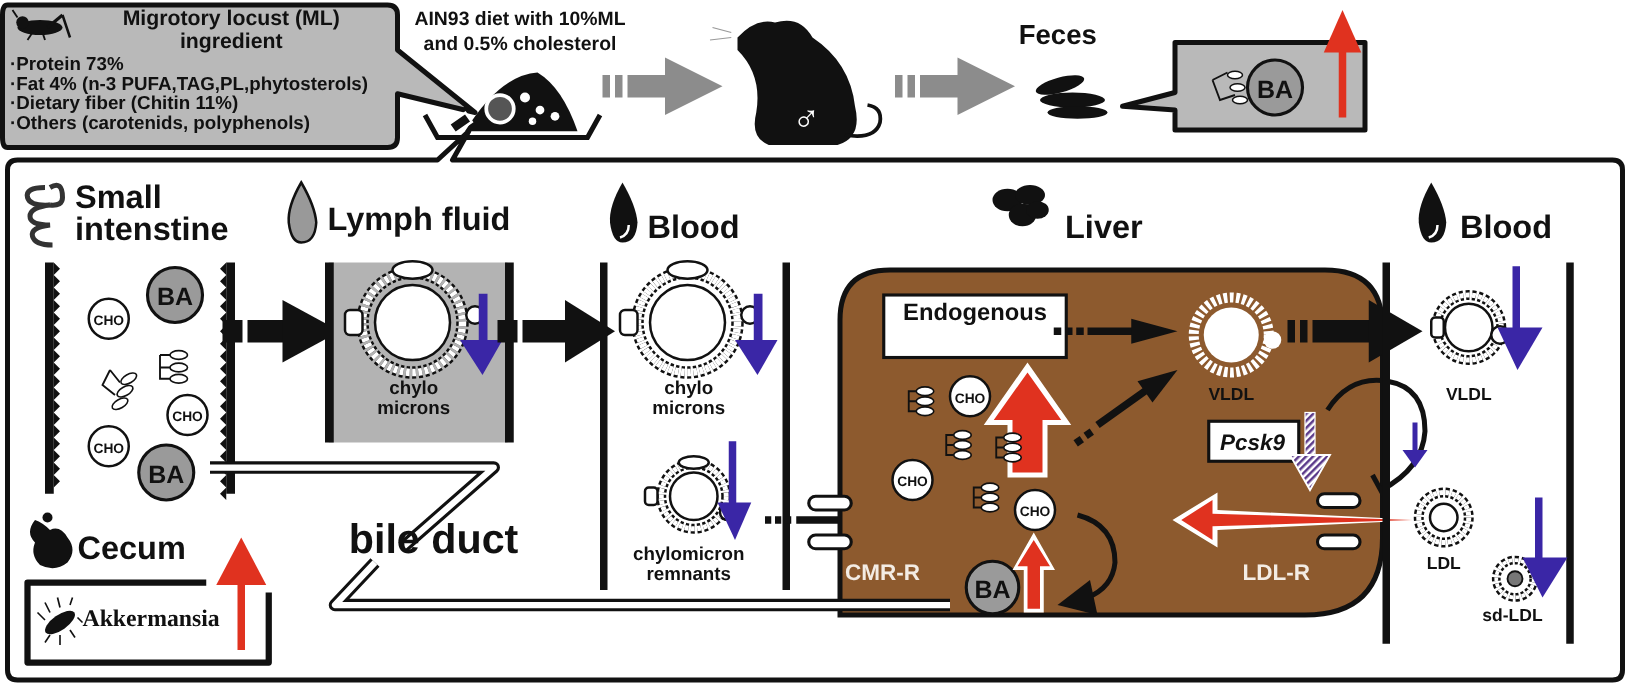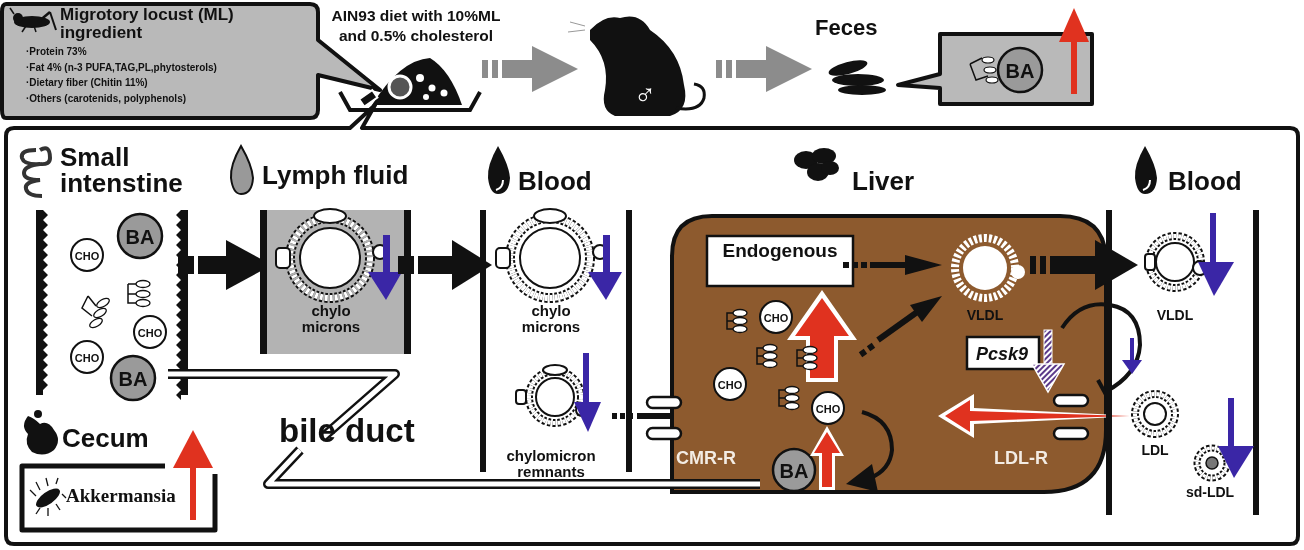--- a/index.html
+++ b/index.html
@@ -394,25 +394,25 @@
       <line x1="56" y1="504" x2="60" y2="510"></line>
         <line x1="62" y1="494" x2="66" y2="498"></line>
     </g>
   </g>
   <g fill="#e0321f">
     <rect x="190" y="452" width="6" height="68"></rect>
     <polygon points="173,468 193,430 213,468"></polygon>
   </g>
 </svg>
 
-<div class="tl" style="left:60px;top:6px;width:250px;text-align:left;font-size:17px;">
+<div class="tl" style="left:60px;top:6px;width:250px;text-align:center;font-size:17px;">
   <div>Migrotory locust (ML)</div>
   <div>ingredient</div>
 </div>
-<div class="tl" style="left:26px;top:44px;font-size:10px;line-height:15.5px;">
+<div class="tl" style="left:8px;top:44px;font-size:15px;line-height:15.5px;">
   <div>·Protein 73%</div>
   <div>·Fat 4% (n-3 PUFA,TAG,PL,phytosterols)</div>
   <div>·Dietary fiber  (Chitin 11%)</div>
   <div>·Others  (carotenids, polyphenols)</div>
 </div>
 
 <div class="tl" style="left:316px;top:6px;width:200px;text-align:center;font-size:15.5px;line-height:20px;">
   <div>AIN93 diet with 10%ML</div>
   <div>and 0.5% cholesterol</div>
 </div>
@@ -430,21 +430,21 @@
 <div class="tl head" style="left:62px;top:425px;">Cecum</div>
 
 <div class="tl lab" style="left:296px;top:303px;width:70px;">
   <div>chylo</div>
   <div>microns</div>
 </div>
 <div class="tl lab" style="left:516px;top:303px;width:70px;">
   <div>chylo</div>
   <div>microns</div>
 </div>
-<div class="tl lab" style="left:496px;top:448px;width:110px;">
+<div class="tl lab" style="left:496px;top:436px;width:110px;">
   <div>chylomicron</div>
   <div>remnants</div>
 </div>
 
 <div class="tl" style="left:707px;top:240px;width:146px;text-align:center;font-size:19px;line-height:21px;">
   <div>Endogenous</div>
 </div>
 
 <div class="tl" style="left:279px;top:414px;font-size:33px;">bile duct</div>
 

